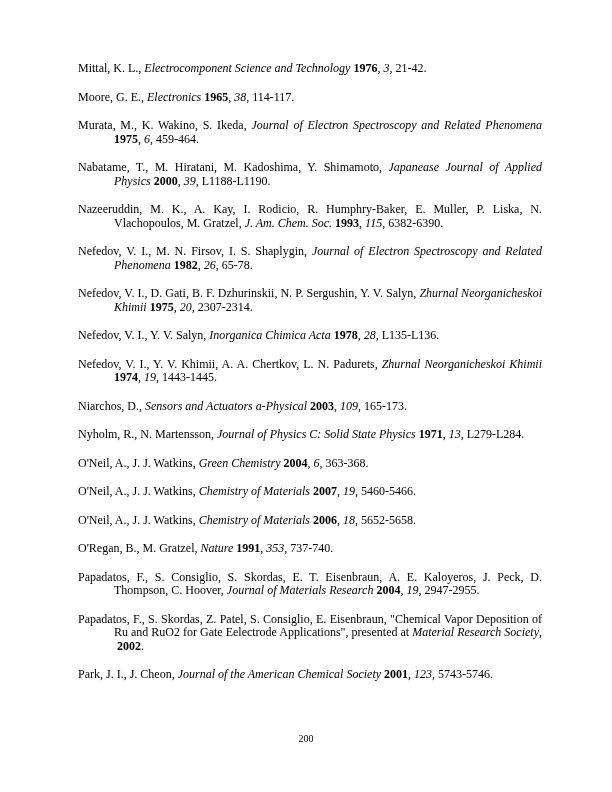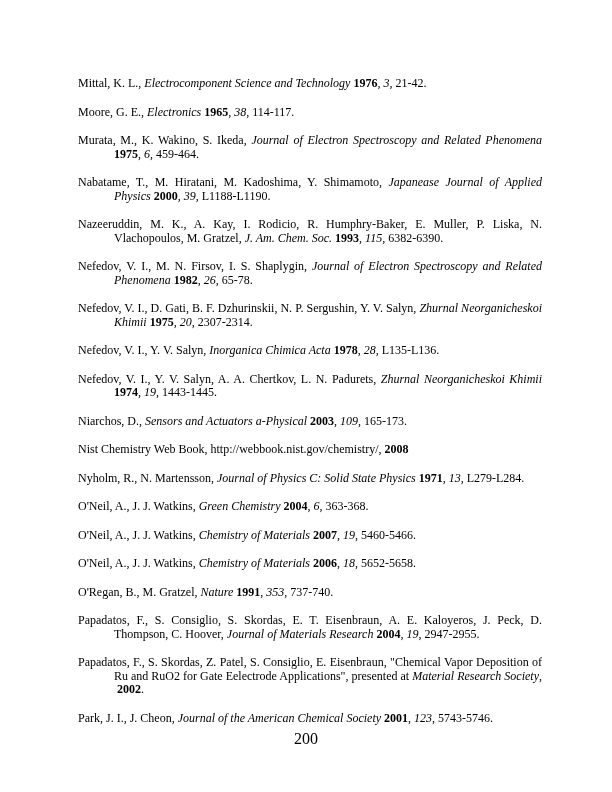--- a/index.html
+++ b/index.html
@@ -12,61 +12,60 @@
     width: 612px;
     height: 792px;
     margin: 0 auto;
     background: #ffffff;
     overflow: hidden;
     font-family: "Liberation Serif", "DejaVu Serif", serif;
     color: #000000;
   }
   .refs {
     position: absolute;
-    top: 77px;
+    top: 62px;
     left: 78px;
     width: 464px;
   }
   .ref {
     margin: 0 0 15px 0;
     padding-left: 36px;
     text-indent: -36px;
     font-size: 12px;
     line-height: 13.5px;
     text-align: justify;
   }
   .ref:last-child { margin-bottom: 4px; }
   .run-i { font-style: italic; }
   .run-b { font-weight: bold; }
   .page-number {
     position: absolute;
     top: 732px;
     left: 0;
     width: 612px;
     text-align: center;
-    font-size: 16px;
+    font-size: 10px;
     line-height: 14px;
   }
 </style>
 </head>
 <body>
 
 <div class="page">
   <main class="refs" id="refs">
       <p class="ref"><span>Mittal, K. L., </span><span class="run-i">Electrocomponent Science and Technology</span><span> </span><span class="run-b">1976</span><span>, </span><span class="run-i">3</span><span>, 21-42.</span></p>
       <p class="ref"><span>Moore, G. E., </span><span class="run-i">Electronics</span><span> </span><span class="run-b">1965</span><span>, </span><span class="run-i">38</span><span>, 114-117.</span></p>
       <p class="ref"><span>Murata, M., K. Wakino, S. Ikeda, </span><span class="run-i">Journal of Electron Spectroscopy and Related Phenomena</span><span> </span><span class="run-b">1975</span><span>, </span><span class="run-i">6</span><span>, 459-464.</span></p>
       <p class="ref"><span>Nabatame, T., M. Hiratani, M. Kadoshima, Y. Shimamoto, </span><span class="run-i">Japanease Journal of Applied Physics</span><span> </span><span class="run-b">2000</span><span>, </span><span class="run-i">39</span><span>, L1188-L1190.</span></p>
       <p class="ref"><span>Nazeeruddin, M. K., A. Kay, I. Rodicio, R. Humphry-Baker, E. Muller, P. Liska, N. Vlachopoulos, M. Gratzel, </span><span class="run-i">J. Am. Chem. Soc.</span><span> </span><span class="run-b">1993</span><span>, </span><span class="run-i">115</span><span>, 6382-6390.</span></p>
       <p class="ref"><span>Nefedov, V. I., M. N. Firsov, I. S. Shaplygin, </span><span class="run-i">Journal of Electron Spectroscopy and Related Phenomena</span><span> </span><span class="run-b">1982</span><span>, </span><span class="run-i">26</span><span>, 65-78.</span></p>
       <p class="ref"><span>Nefedov, V. I., D. Gati, B. F. Dzhurinskii, N. P. Sergushin, Y. V. Salyn, </span><span class="run-i">Zhurnal Neorganicheskoi Khimii</span><span> </span><span class="run-b">1975</span><span>, </span><span class="run-i">20</span><span>, 2307-2314.</span></p>
       <p class="ref"><span>Nefedov, V. I., Y. V. Salyn, </span><span class="run-i">Inorganica Chimica Acta</span><span> </span><span class="run-b">1978</span><span>, </span><span class="run-i">28</span><span>, L135-L136.</span></p>
-      <p class="ref"><span>Nefedov, V. I., Y. V. Salyn, A. A. Chertkov, L. N. Padurets, </span><span class="run-i">Zhurnal Neorganicheskoi Khimii</span><span> </span><span class="run-b">1974</span><span>, </span><span class="run-i">19</span><span>, 1443-1445.</span></p>
+      <p class="ref"><span>Nefedov, V. I., Y. V. Khimii, A. A. Chertkov, L. N. Padurets, </span><span class="run-i">Zhurnal Neorganicheskoi Khimii</span><span> </span><span class="run-b">1974</span><span>, </span><span class="run-i">19</span><span>, 1443-1445.</span></p>
       <p class="ref"><span>Niarchos, D., </span><span class="run-i">Sensors and Actuators a-Physical</span><span> </span><span class="run-b">2003</span><span>, </span><span class="run-i">109</span><span>, 165-173.</span></p>
-      <p class="ref"><span>Nist Chemistry Web Book, http://webbook.nist.gov/chemistry/, </span><span class="run-b">2008</span></p>
       <p class="ref"><span>Nyholm, R., N. Martensson, </span><span class="run-i">Journal of Physics C: Solid State Physics</span><span> </span><span class="run-b">1971</span><span>, </span><span class="run-i">13</span><span>, L279-L284.</span></p>
       <p class="ref"><span>O'Neil, A., J. J. Watkins, </span><span class="run-i">Green Chemistry</span><span> </span><span class="run-b">2004</span><span>, </span><span class="run-i">6</span><span>, 363-368.</span></p>
       <p class="ref"><span>O'Neil, A., J. J. Watkins, </span><span class="run-i">Chemistry of Materials</span><span> </span><span class="run-b">2007</span><span>, </span><span class="run-i">19</span><span>, 5460-5466.</span></p>
       <p class="ref"><span>O'Neil, A., J. J. Watkins, </span><span class="run-i">Chemistry of Materials</span><span> </span><span class="run-b">2006</span><span>, </span><span class="run-i">18</span><span>, 5652-5658.</span></p>
       <p class="ref"><span>O'Regan, B., M. Gratzel, </span><span class="run-i">Nature</span><span> </span><span class="run-b">1991</span><span>, </span><span class="run-i">353</span><span>, 737-740.</span></p>
       <p class="ref"><span>Papadatos, F., S. Consiglio, S. Skordas, E. T. Eisenbraun, A. E. Kaloyeros, J. Peck, D. Thompson, C. Hoover, </span><span class="run-i">Journal of Materials Research</span><span> </span><span class="run-b">2004</span><span>, </span><span class="run-i">19</span><span>, 2947-2955.</span></p>
       <p class="ref"><span>Papadatos, F., S. Skordas, Z. Patel, S. Consiglio, E. Eisenbraun, "Chemical Vapor Deposition of Ru and RuO2 for Gate Eelectrode Applications", presented at </span><span class="run-i">Material Research Society</span><span>, &nbsp;</span><span class="run-b">2002</span><span>.</span></p>
       <p class="ref"><span>Park, J. I., J. Cheon, </span><span class="run-i">Journal of the American Chemical Society</span><span> </span><span class="run-b">2001</span><span>, </span><span class="run-i">123</span><span>, 5743-5746.</span></p>
     </main>
   <footer class="page-number">200</footer>

